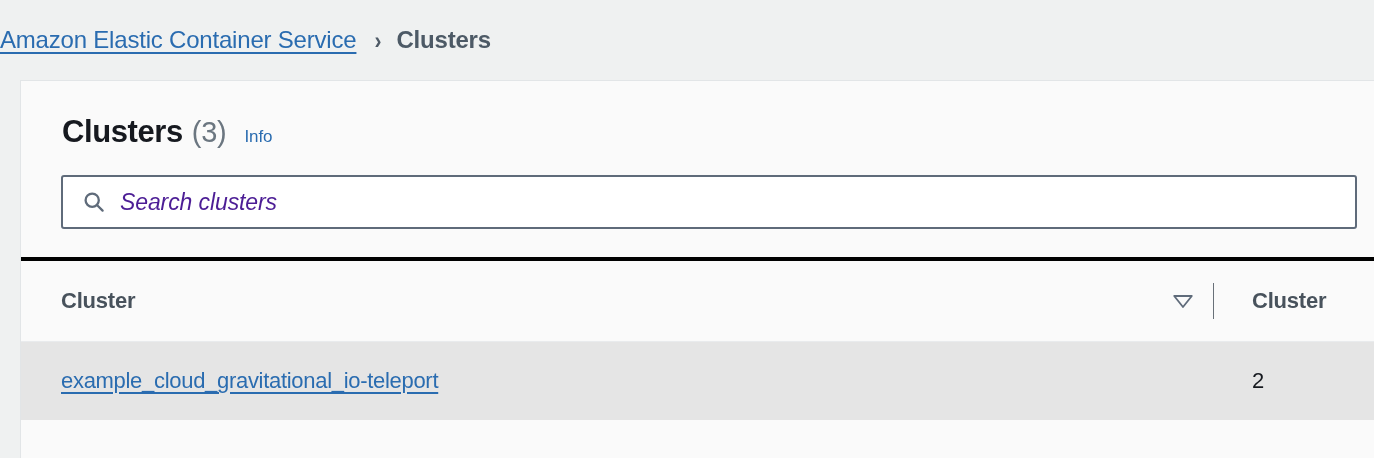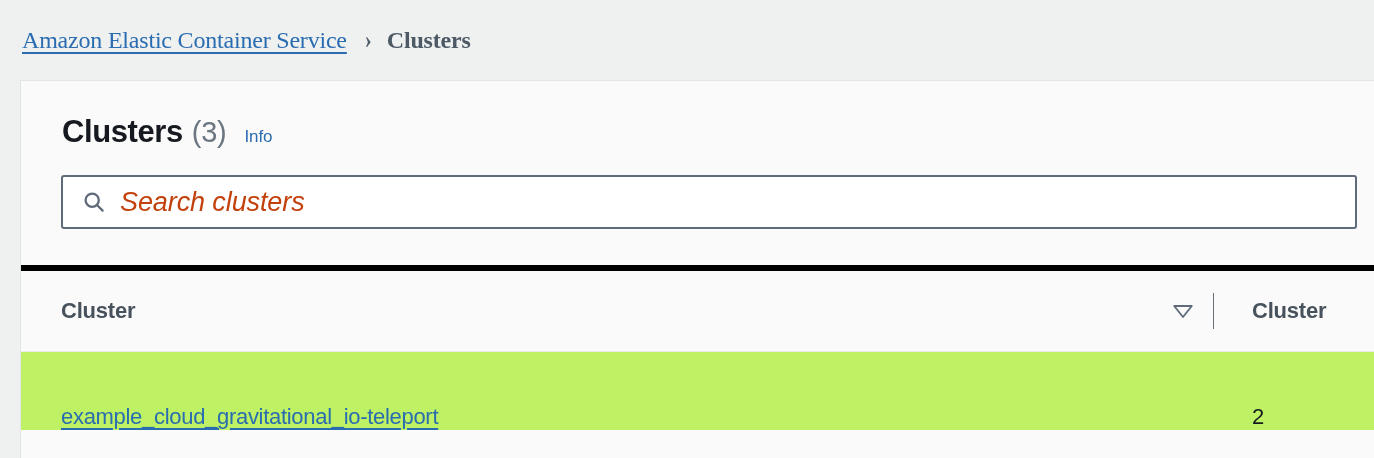--- a/index.html
+++ b/index.html
@@ -13,24 +13,22 @@
     font-family: "Liberation Sans", sans-serif;
     -webkit-font-smoothing: antialiased;
     overflow: hidden;
   }
 
   
   .breadcrumb-bar {
     height: 80px;
     display: flex;
     align-items: center;
-    padding-left: 22px;
     box-sizing: border-box;
     background: #eff1f1;
-    font-family: Liberation Serif, serif;
   }
   .crumb-link {
     font-size: 24px;
     font-weight: 400;
     color: #2a6cb0;
     text-decoration: underline;
     text-underline-offset: 4px;
     text-decoration-thickness: 2px;
     cursor: pointer;
     letter-spacing: -0.2px;
@@ -107,31 +105,31 @@
     box-sizing: border-box;
     cursor: text;
   }
   .search-icon {
     width: 24px;
     height: 24px;
     flex: 0 0 auto;
     margin-right: 14px;
   }
   .search-placeholder {
-    font-size: 27px;
+    font-size: 23px;
     font-style: italic;
-    color: #c2410c;
+    color: #4c1d95;
     letter-spacing: -0.1px;
     user-select: none;
   }
 
   
   .table {
-    margin-top: 36px;
-    border-top: 6px solid #000000;
+    margin-top: 28px;
+    border-top: 4px solid #000000;
   }
   .table-head {
     display: flex;
     align-items: center;
     height: 80px;
     background: #fafafa;
     border-bottom: 1px solid #e9ebed;
   }
   .col-cluster {
     flex: 1 1 auto;
@@ -162,23 +160,23 @@
     color: #48525c;
     letter-spacing: -0.2px;
   }
   .sort-tri {
     width: 22px;
     height: 16px;
   }
 
   .table-row {
     display: flex;
-    align-items: flex-end;
+    align-items: center;
     height: 78px;
-    background: #bef264;
+    background: #e5e5e5;
   }
   .cell-link {
     font-size: 22px;
     color: #2a6cb0;
     text-decoration: underline;
     text-underline-offset: 4px;
     text-decoration-thickness: 2px;
     cursor: pointer;
     letter-spacing: -0.3px;
   }

